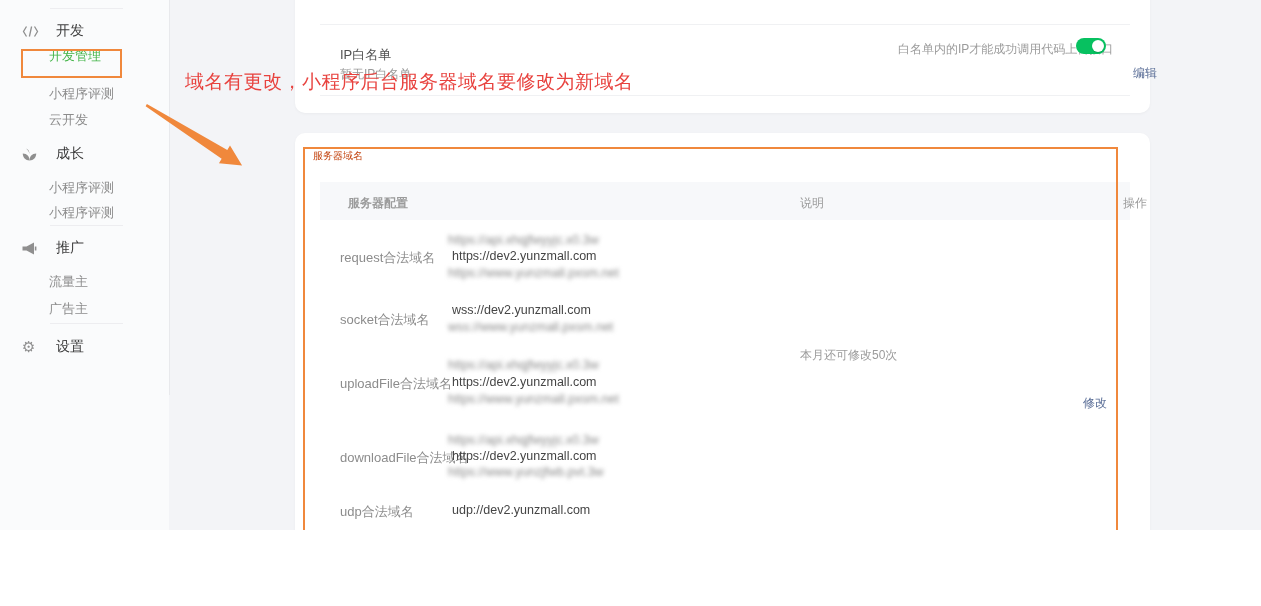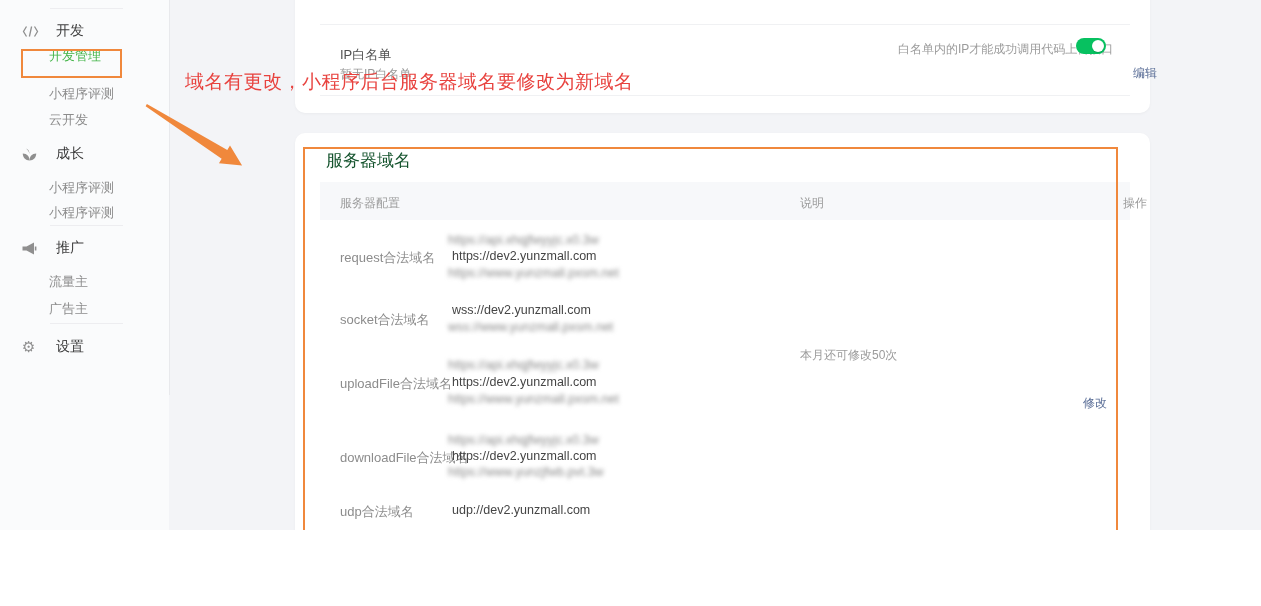--- a/index.html
+++ b/index.html
@@ -28,24 +28,24 @@
   
   .ip-title { position:absolute; left:340px; top:46px; font-size:13px; color:#515151; }
   .ip-empty { position:absolute; left:340px; top:66px; font-size:12px; color:#9b9b9b; z-index:1; }
   .toggle-label { position:absolute; left:898px; top:41px; font-size:12px; color:#9b9b9b; }
   .toggle { position:absolute; left:1076px; top:38px; width:30px; height:16px; border-radius:9px; background:#07c160; cursor:pointer; }
   .toggle .knob { position:absolute; right:2px; top:2px; width:12px; height:12px; border-radius:50%; background:#fff; box-shadow:0 1px 1px rgba(0,0,0,0.15); }
   .link { font-size:12px; color:#576b95; cursor:pointer; }
   .edit-link { position:absolute; left:1085px; top:65px;margin-left:48px; }
 
   
-  .sd-title { position:absolute; left:326px; top:149px; font-size:17px; color:#14532d; }
+  .sd-title { position:absolute; left:313px; top:149px; font-size:10px; color:#c2410c; }
   .thead { position:absolute; left:320px; top:182px; width:810px; height:38px; background:#f7f8fa; }
   .th { position:absolute; top:195px; font-size:12px; color:#9b9b9b; }
-  .th-config { left:340px; } .th-desc { left:800px; } .th-op { left:1123px; }
+  .th-config { left:348px;font-weight:bold; } .th-desc { left:800px; } .th-op { left:1123px; }
   .row-label { position:absolute; left:340px; font-size:13px; color:#8c8c8c; white-space:nowrap; }
   .url { position:absolute; left:452px; font-size:12.5px; color:#454545; white-space:nowrap; }
   .url.blur { left:448px; color:#8a8a8a; filter:blur(2.2px); }
   .sd-note { position:absolute; left:800px; top:347px; font-size:12px; color:#9b9b9b; }
   .modify-link { position:absolute; left:1083px; top:347px;margin-top:48px; }
 
   
   .bd-title { position:absolute; left:313px; top:583px; font-size:20px; color:#404040; }
 
   

